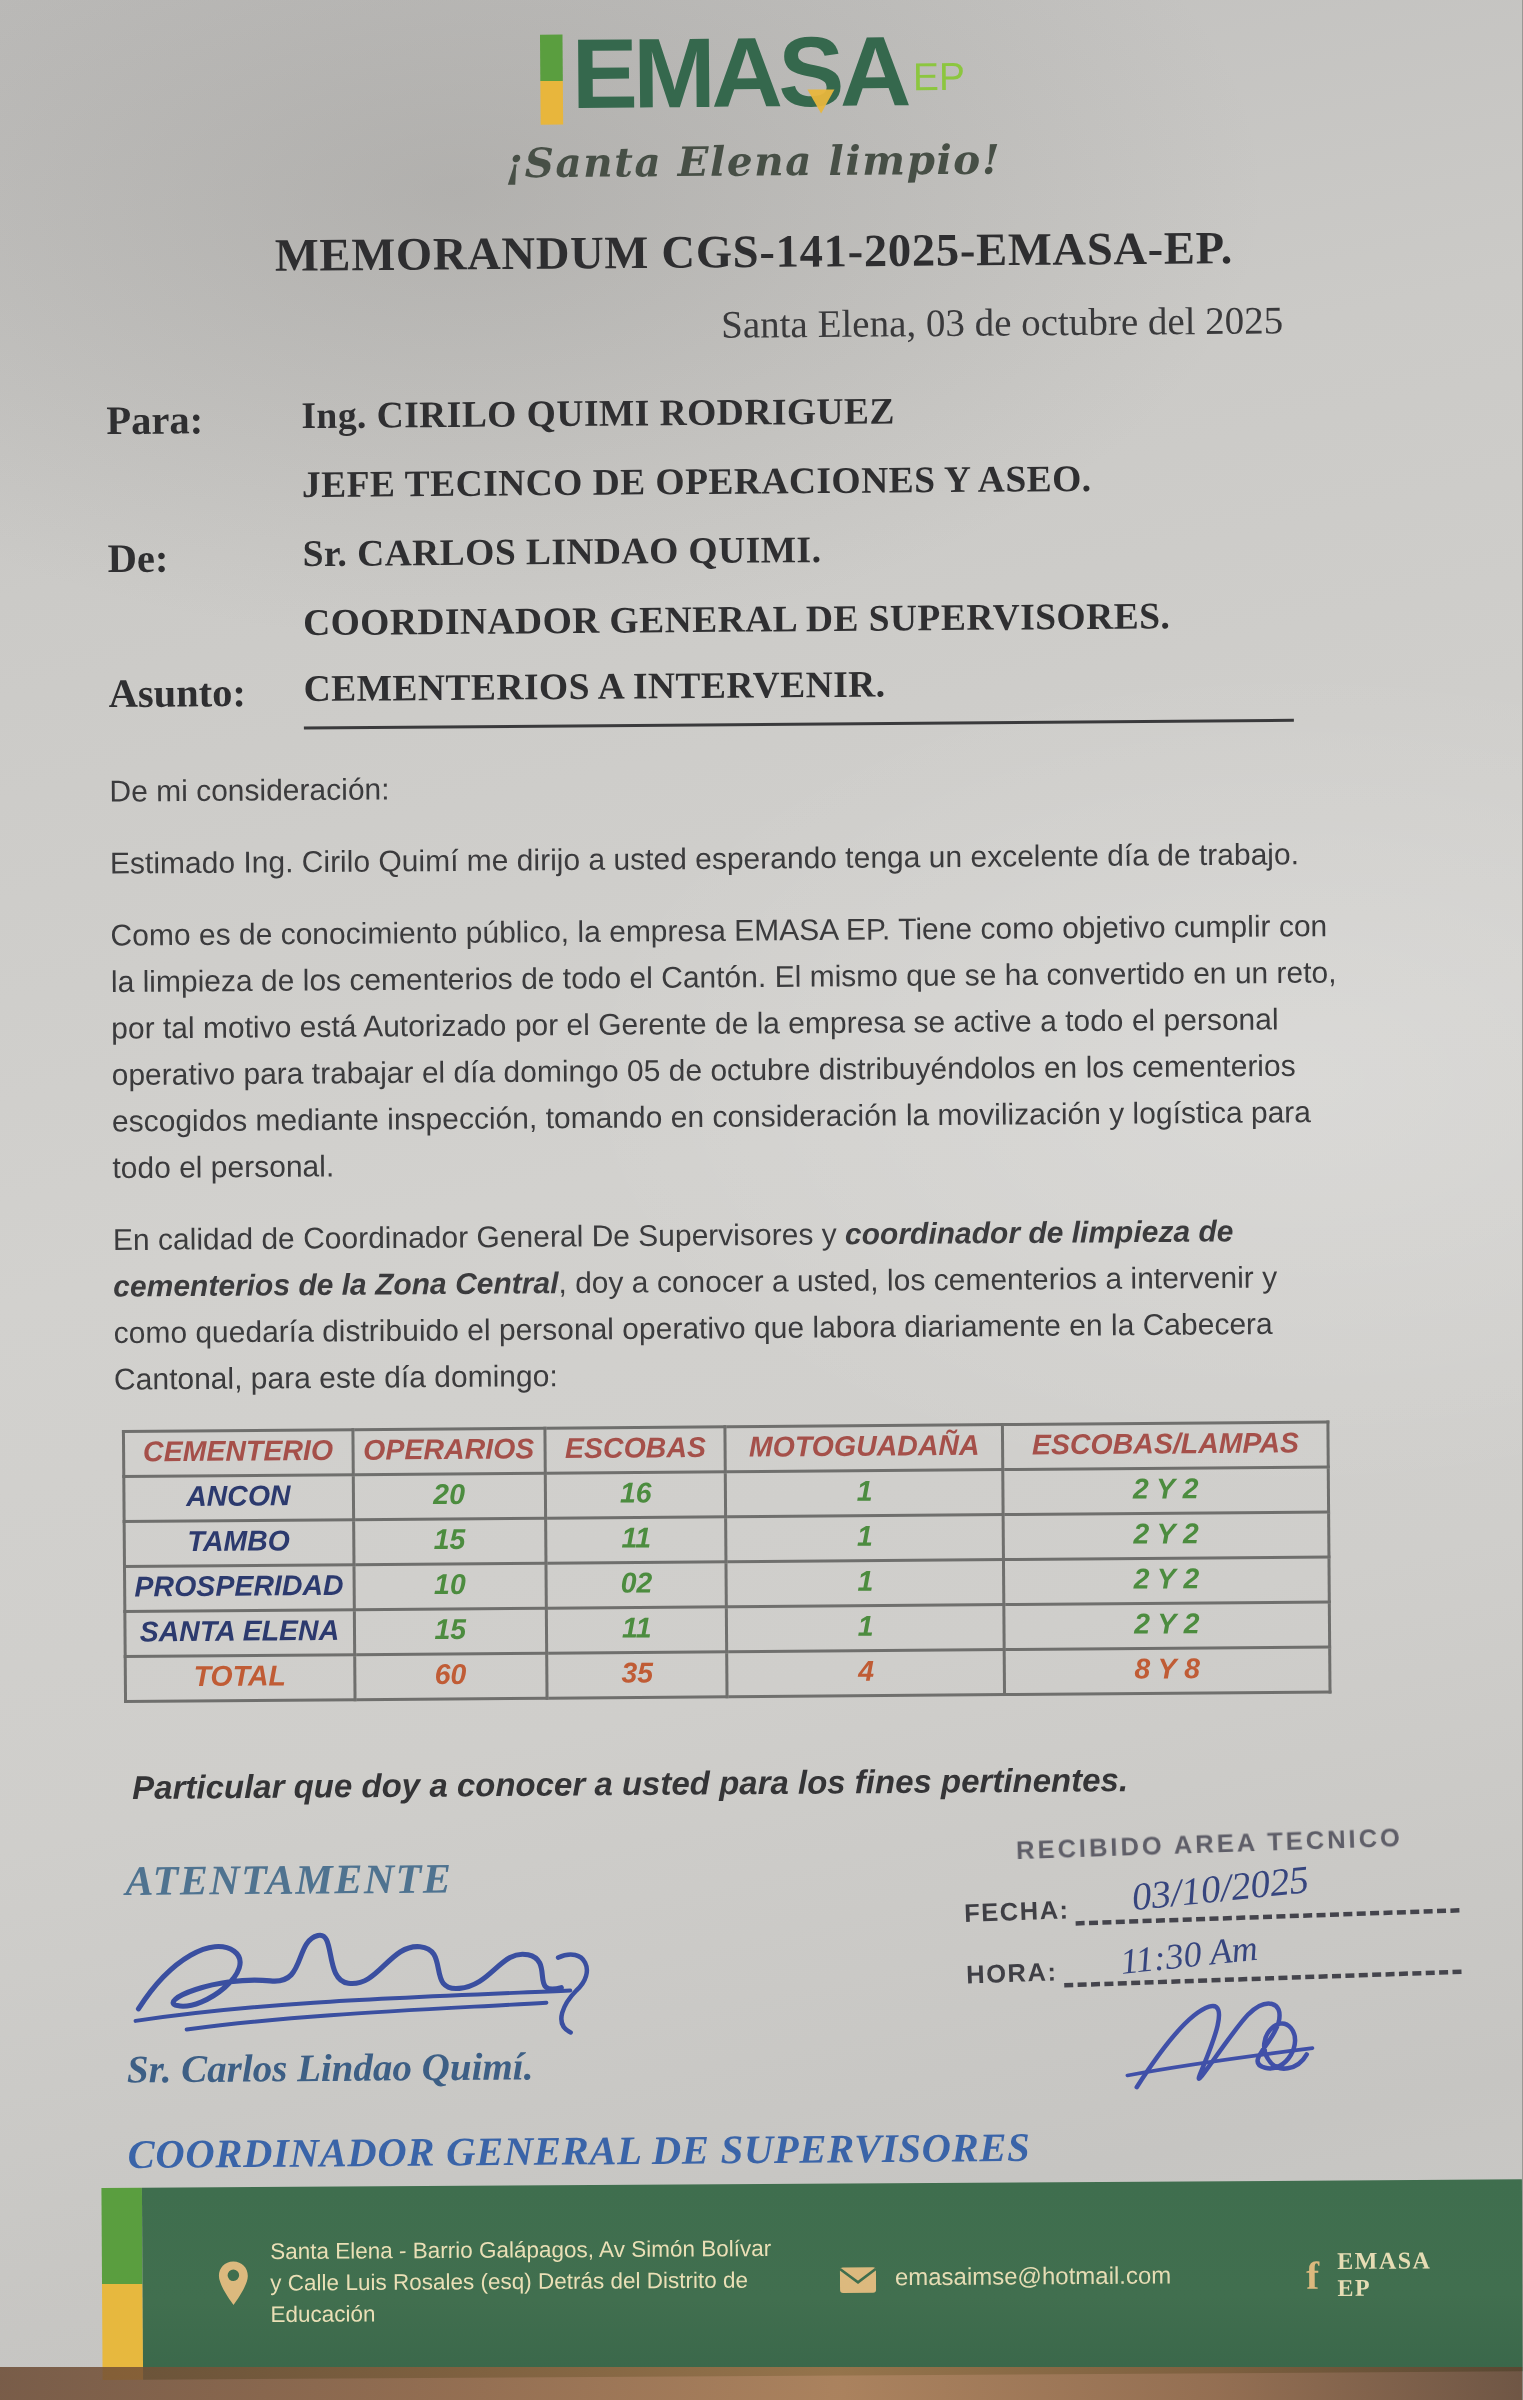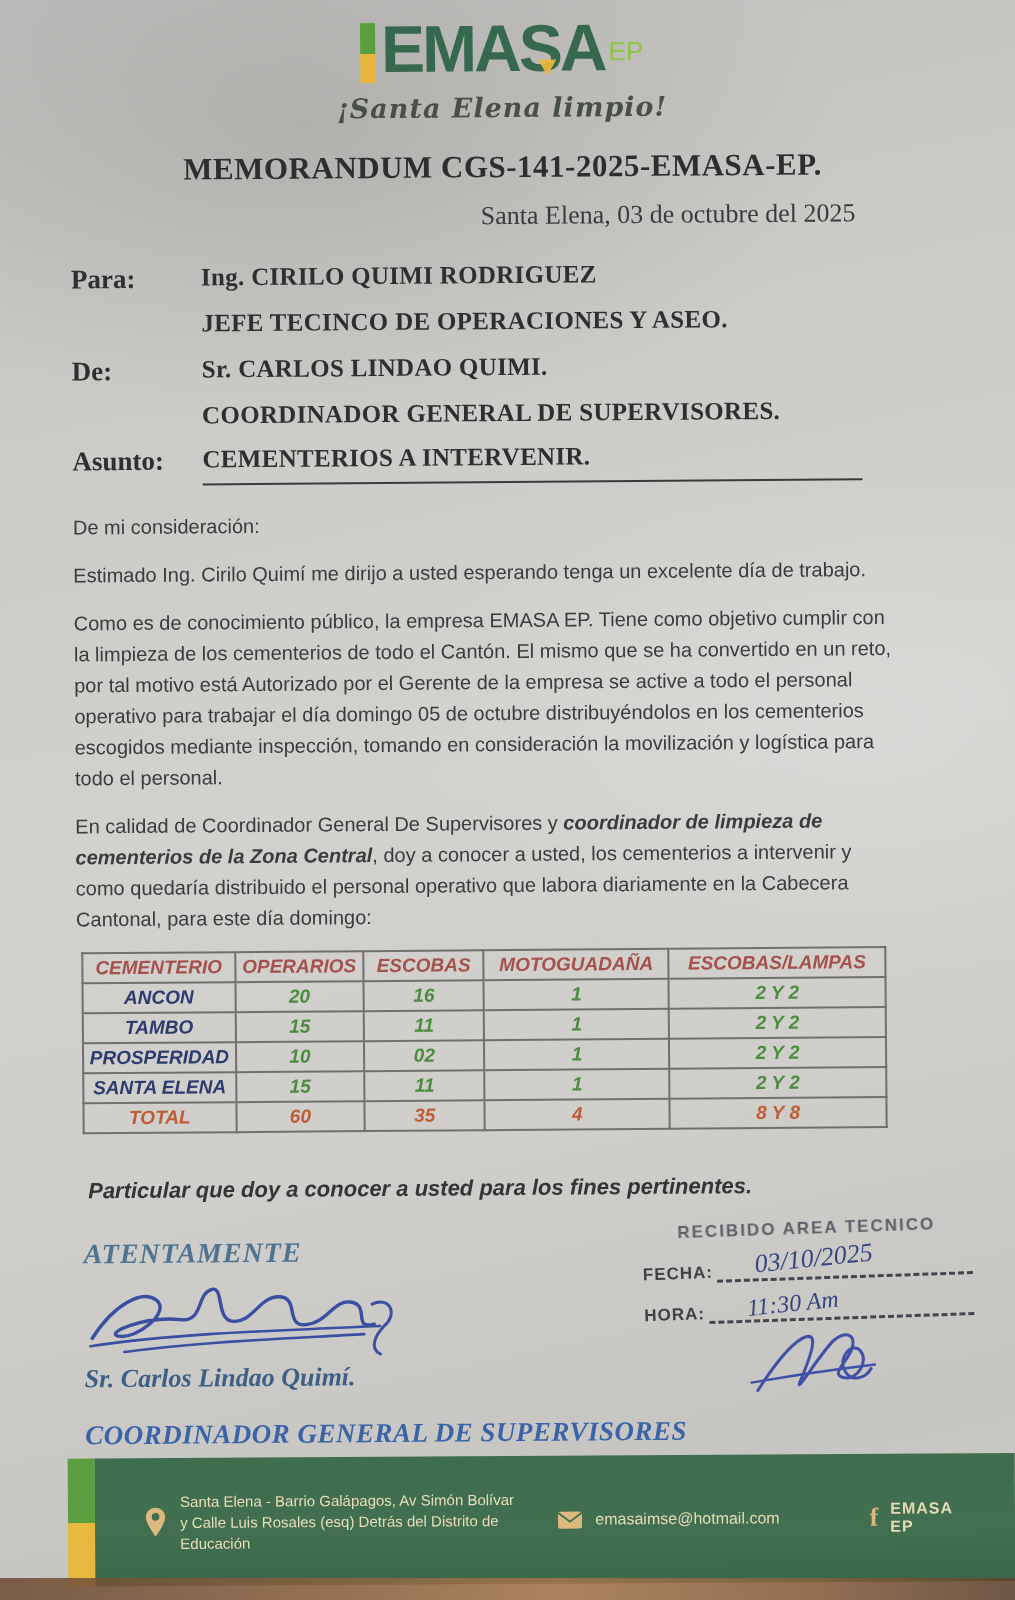--- a/index.html
+++ b/index.html
@@ -153,21 +153,21 @@
   .footer-bar{color:#eadfb6;}
   .f-item{display:flex;align-items:center;}
   .f-addr{margin-left:50px;}
   .f-addr-text{margin-left:14px;font-size:15px;line-height:21px;color:#eadfb6;}
   .f-email{margin-left:auto;}
   .f-email-text{margin-left:12px;font-size:16px;color:#e6dcb4;}
   .f-fb{margin-left:90px;margin-right:38px;}
   .f-fb-letter{
     font-family:"Liberation Serif",serif;font-weight:bold;font-size:26px;color:#dcb97e;
   }
-  .f-fb-text{margin-left:12px;font-size:16px;font-weight:bold;color:#e6dcb4;letter-spacing:1px;}
+  .f-fb-text{margin-left:12px;font-size:16px;font-weight:bold;color:#e6dcb4;letter-spacing:1px;font-family:Liberation Serif, serif;}
 </style>
 </head>
 <body>
 
 <div class="paper"></div>
 
 <div class="sheet">
 
   <div class="logo-wrap">
     <div class="logo-line">

